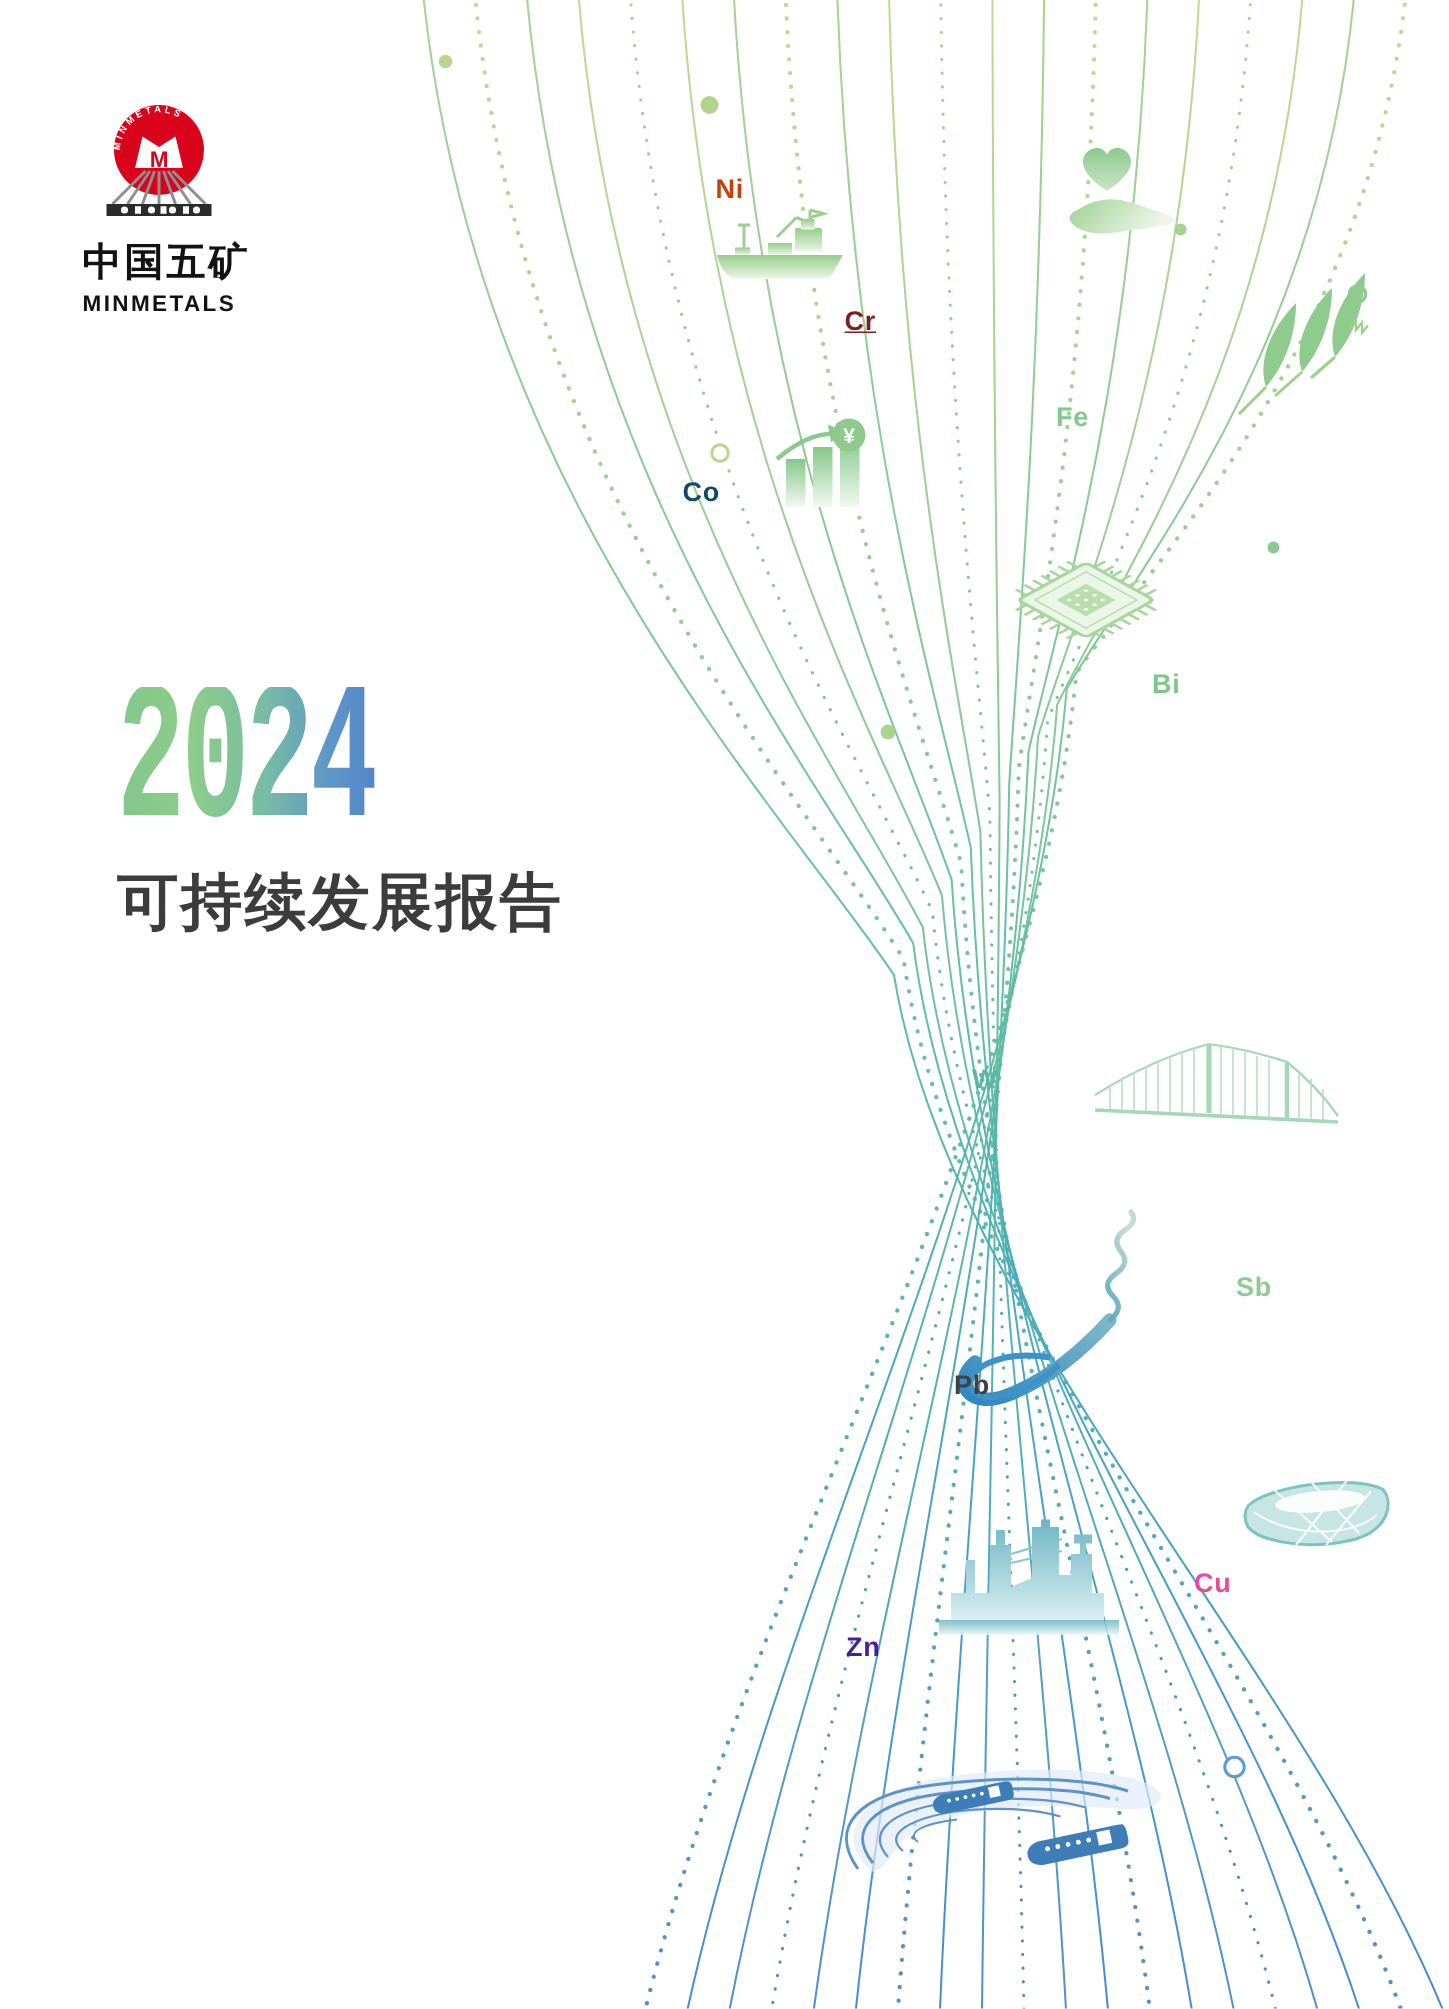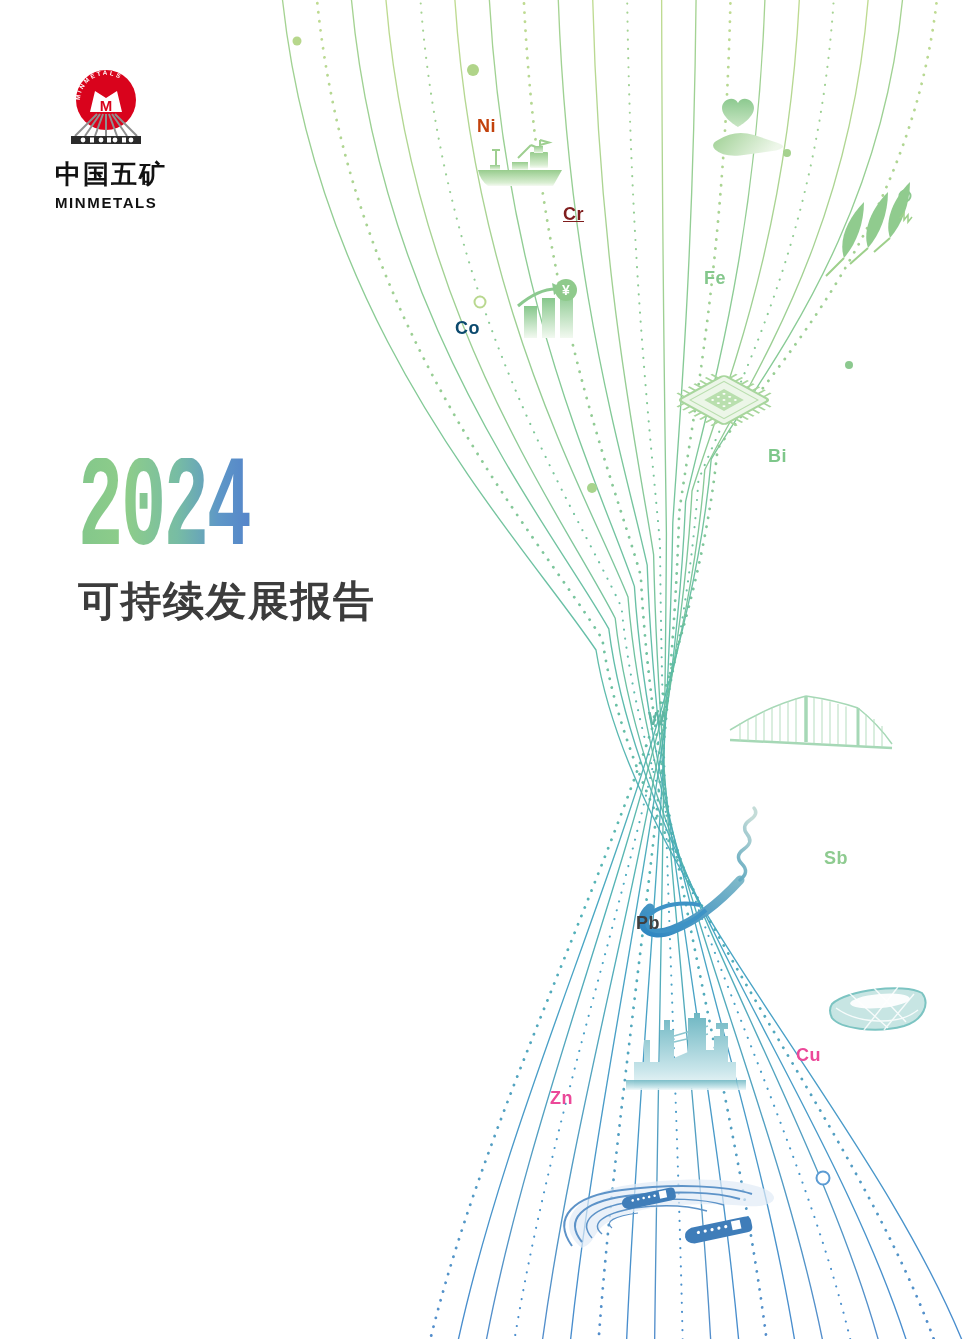--- a/index.html
+++ b/index.html
@@ -227,21 +227,21 @@
 
 <div id="element-labels">
     <span class="el" style="left: 477px; top: 116px; color: #c2410c;">Ni</span>
     <span class="el" style="left: 563px; top: 204px; color: #7f1d1d; text-decoration: underline;">Cr</span>
     <span class="el" style="left: 704px; top: 268px; color: rgb(132, 199, 140);">Fe</span>
     <span class="el" style="left: 455px; top: 318px; color: #0c4a6e;">Co</span>
     <span class="el" style="left: 768px; top: 446px; color: rgb(126, 199, 138);">Bi</span>
     <span class="el" style="left: 648px; top: 709px; color: rgb(94, 181, 163);">W</span>
     <span class="el" style="left: 824px; top: 848px; color: rgb(142, 203, 144);">Sb</span>
     <span class="el" style="left: 636px; top: 903px; color: #404040; margin-top: 10px;">Pb</span>
-    <span class="el" style="left: 550px; top: 1088px; color: #ec4899;">Zn</span>
+    <span class="el" style="left: 564px; top: 1088px; color: #4c1d95;">Zn</span>
     <span class="el" style="left: 796px; top: 1045px; color: #ec4899;">Cu</span>
   </div>
 
 <div class="logo">
   <svg class="emblem" width="74" height="80" viewBox="0 0 74 80">
     <circle cx="37" cy="30" r="30" fill="#d9031c"></circle>
     <defs>
         <path id="emb-arc" d="M 12,38 A 26 26 0 1 1 62,38"></path>
       </defs>
     <text font-size="6.2" font-weight="bold" fill="#ffffff" letter-spacing="2.2">

